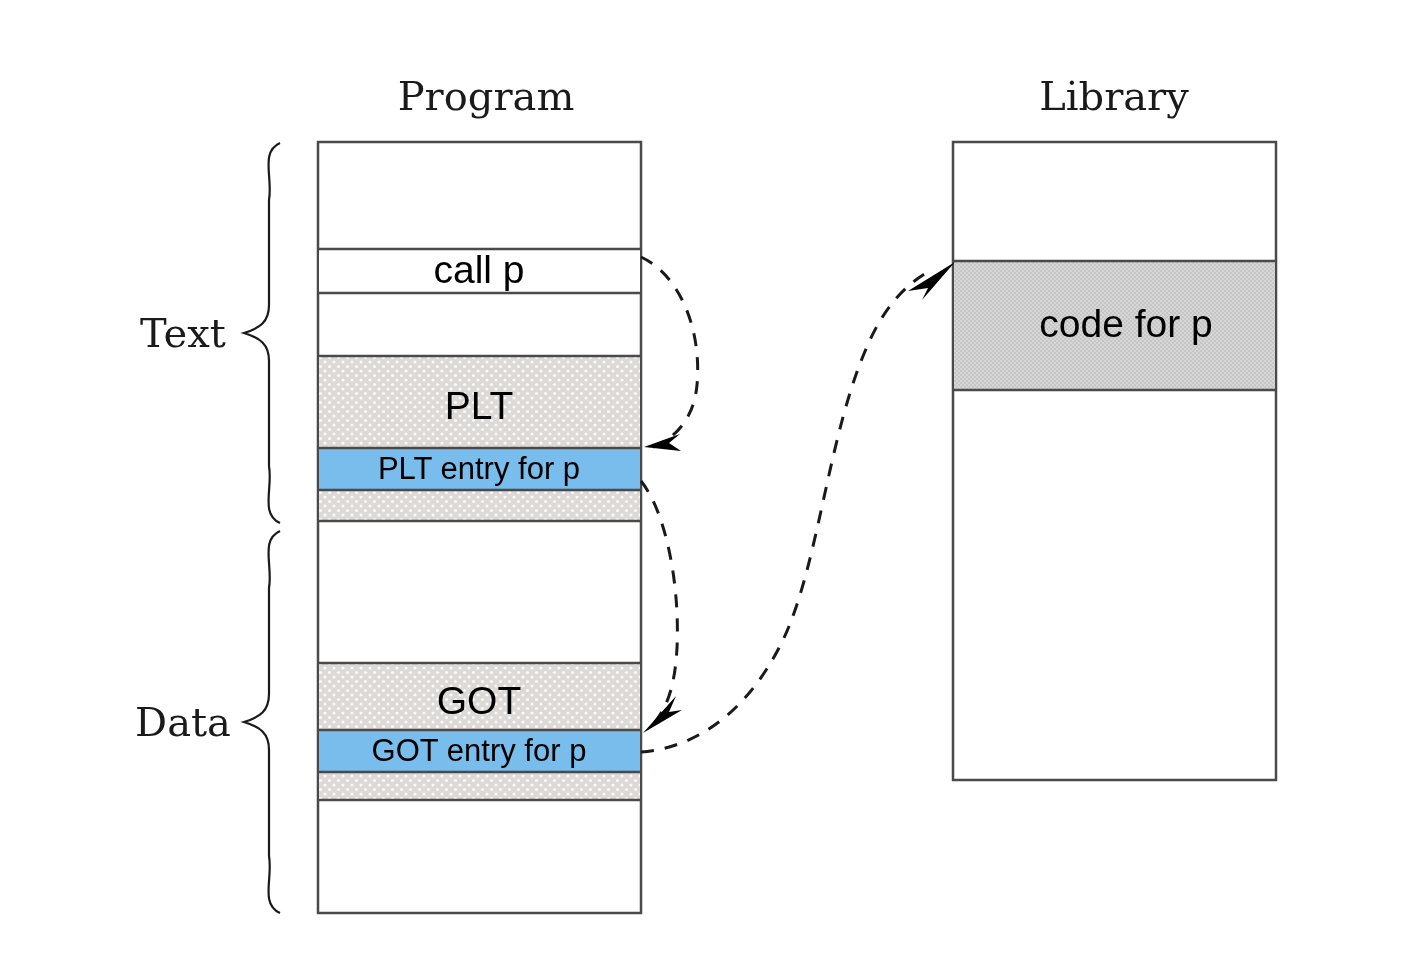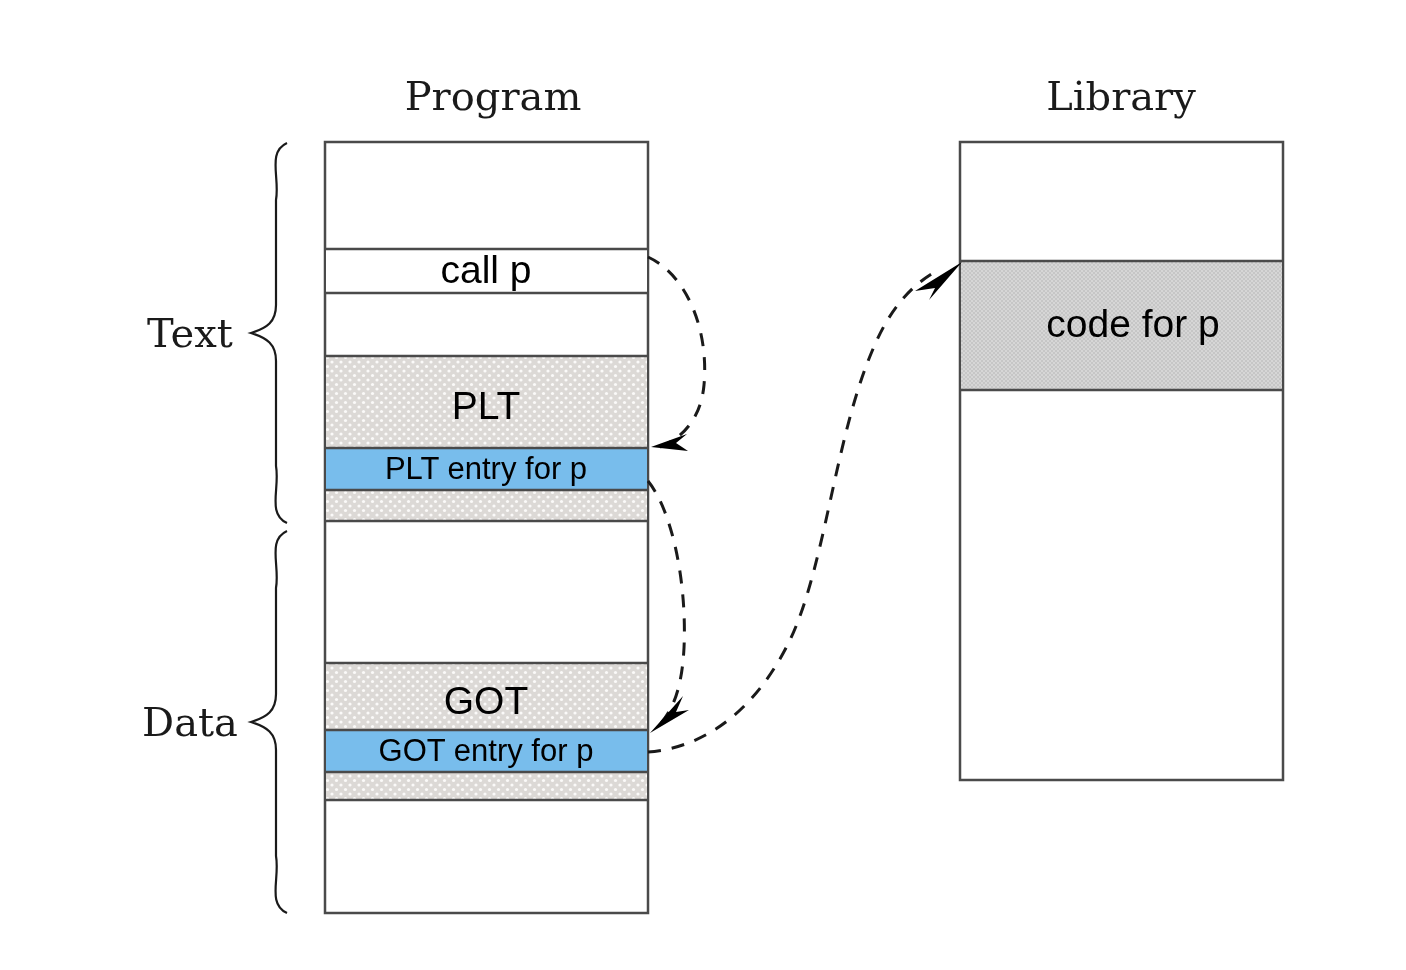--- a/index.html
+++ b/index.html
@@ -9,21 +9,21 @@
   }
   body {
     width: 1406px;
     height: 970px;
     position: relative;
     overflow: hidden;
     font-family: "Liberation Sans", sans-serif;
   }
   #diagram-root {
     position: absolute;
-    left: 15px; top: 0;
+    left: 8px; top: 0;
     width: 1324px;
     height: 970px;
   }
   svg#scene {
     position: absolute;
     left: 0; top: 0;
     width: 1406px;
     height: 970px;
     display: block;
   }

